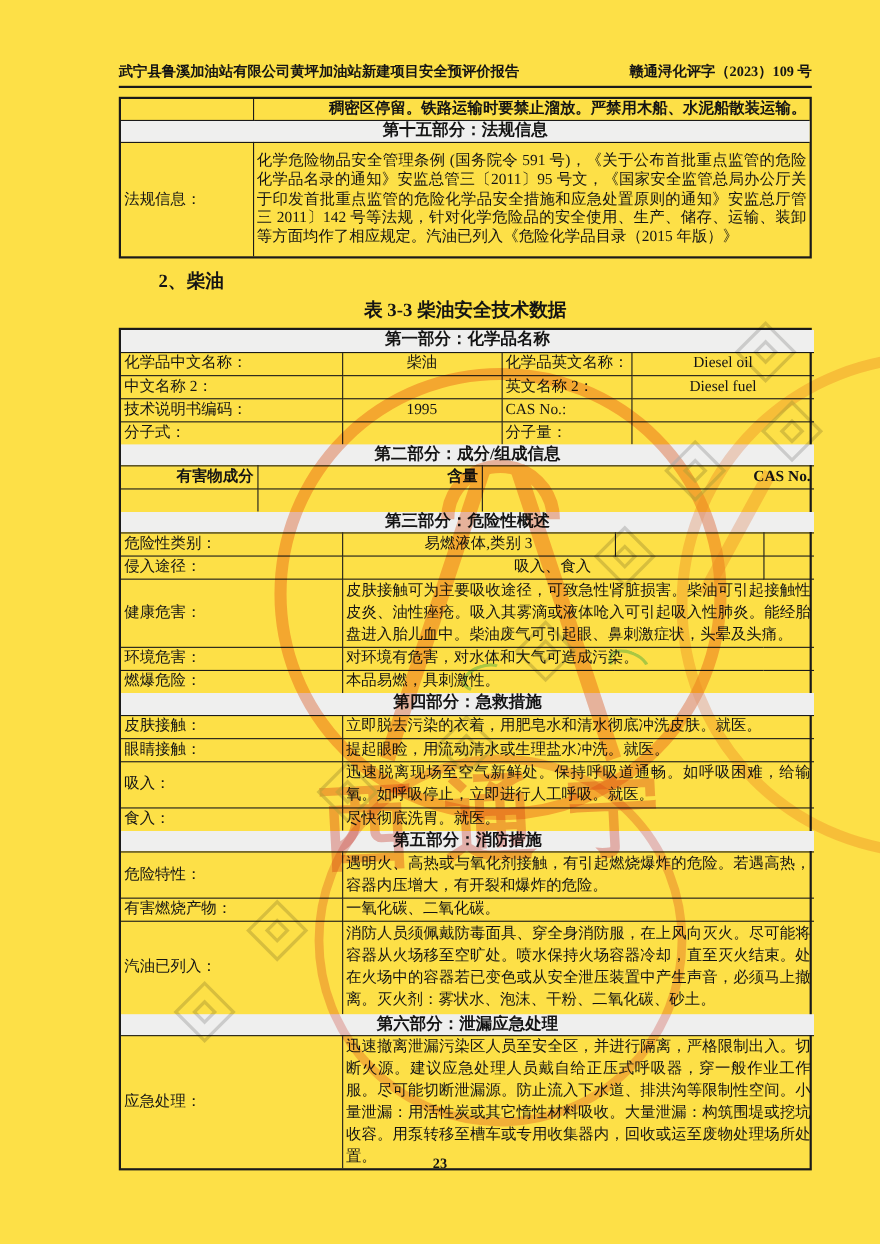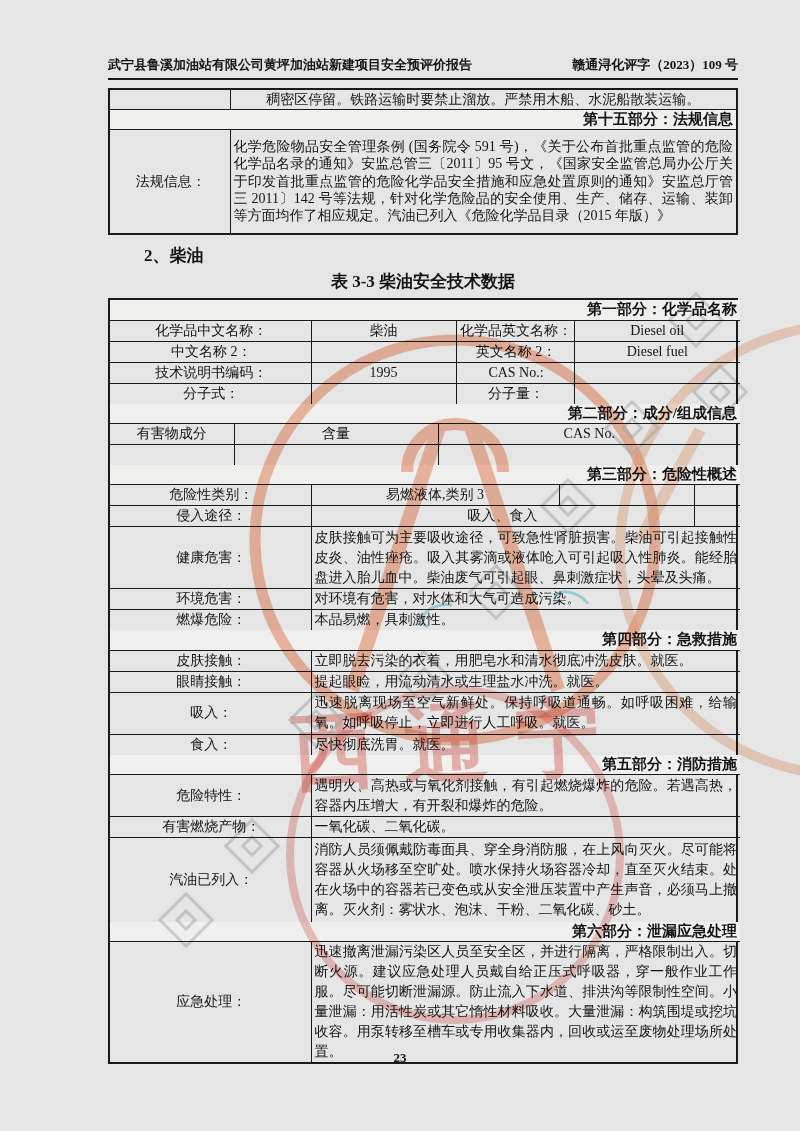--- a/index.html
+++ b/index.html
@@ -1,33 +1,33 @@
 <!DOCTYPE html>
 <html><head>
 <meta charset="utf-8">
 <style>
   html,body{margin:0;padding:0;background:#ffffff;}
-  .page{position:relative;width:800px;height:1131px;background:#e5e5e5;overflow:hidden;
+  .page{position:relative;width:800px;height:1131px;background:#fde047;overflow:hidden;
         font-family:"Liberation Serif","DejaVu Serif",serif;color:#141414;}
   
   .doc-header{position:absolute;top:57px;left:108px;width:630px;display:flex;
               justify-content:space-between;font-size:13px;font-weight:bold;line-height:16px;}
   .header-rule{position:absolute;top:78px;left:108px;width:630px;height:2px;background:#1a1a1a;}
   
   .tbl-wrap{position:absolute;left:108px;width:630px;border:2px solid #1a1a1a;box-sizing:border-box;}
   .tbl-wrap table{width:100%;border-collapse:collapse;border-style:hidden;table-layout:fixed;}
   .tbl-wrap td{border:1px solid #1a1a1a;font-size:14px;line-height:20px;padding:0 3px;
                box-sizing:border-box;overflow:hidden;}
   .t1{top:88px;}
   .t1 td{line-height:17.4px;}
   .t2{top:298px;}
-  tr.sec td{background:#efefee;font-weight:bold;text-align:right;font-size:15px;height:20px;line-height:19px;}
-  td.lbl{text-align:center;padding-right:1px;white-space:nowrap;}
+  tr.sec td{background:#efefee;font-weight:bold;text-align:center;font-size:15px;height:20px;line-height:19px;}
+  td.lbl{text-align:left;padding-right:1px;white-space:nowrap;}
   td.val{text-align:center;}
-  td.ctr{text-align:center;}
+  td.ctr{text-align:right;font-weight:bold;}
   td.just{text-align:justify;}
   tr.s td{height:20px;}
   td.h42{height:42px;margin-top:20px;}
   td.h62{height:62px;}
   td.h84{height:84px;}
   td.h104{height:104px;}
   
   .h2-heading{position:absolute;top:244px;left:144px;font-size:17px;font-weight:bold;}
   .tbl-title{position:absolute;top:270px;left:108px;width:630px;text-align:center;
              font-size:17px;font-weight:bold;}

